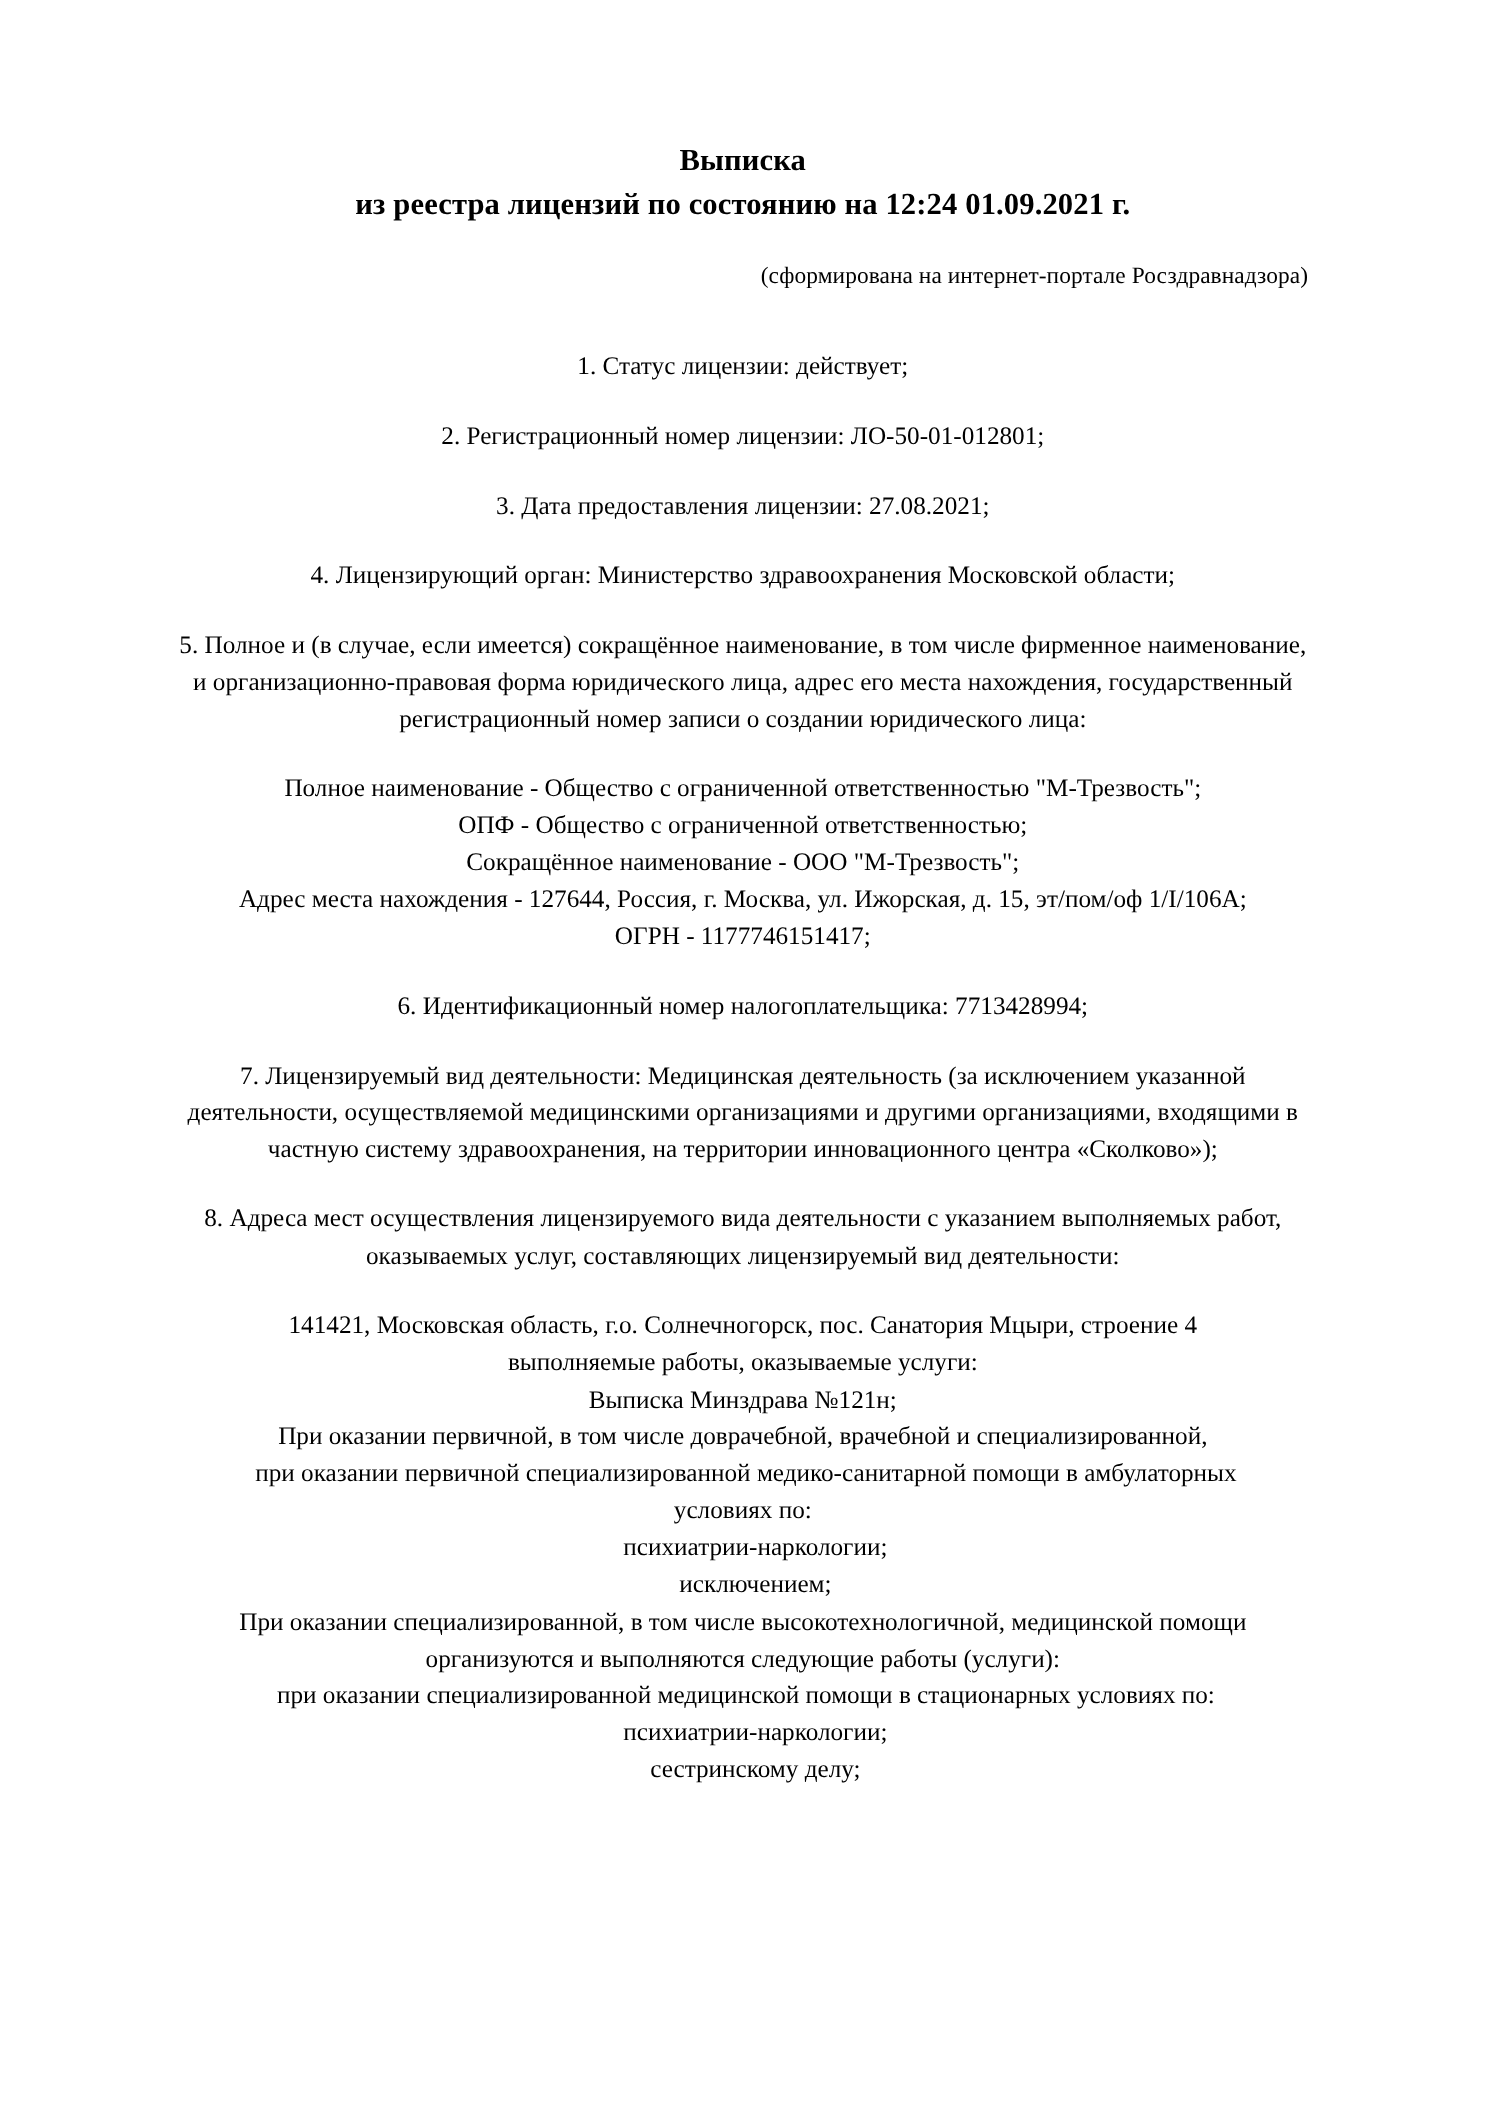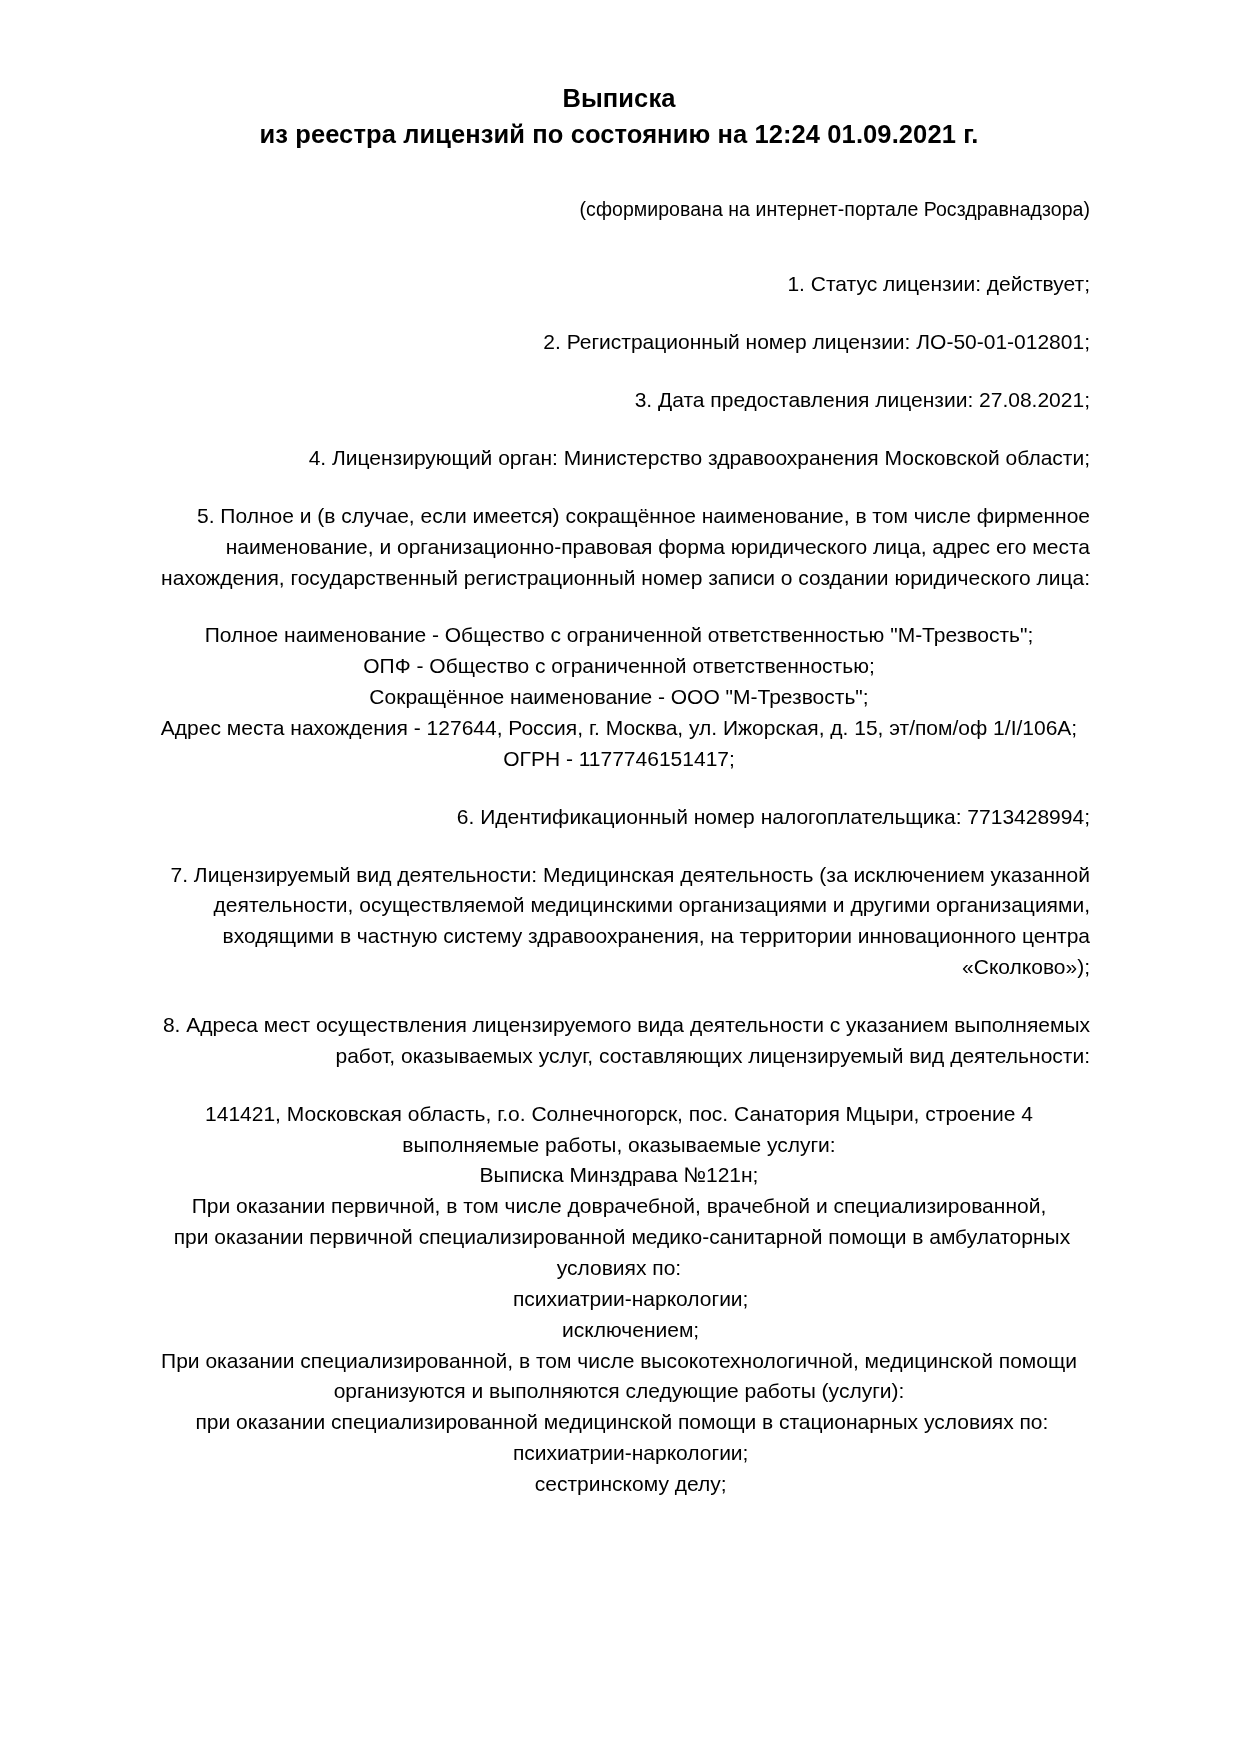--- a/index.html
+++ b/index.html
@@ -6,51 +6,51 @@
     margin: 0;
     padding: 0;
     background: #ffffff;
   }
   .page {
     width: 1240px;
     height: 1755px;
     box-sizing: border-box;
     background: #ffffff;
     position: relative;
-    font-family: Liberation Sans, sans-serif;
+    font-family: Liberation Serif, serif;
     color: #000000;
-    padding: 80px 150px 0 148px;
+    padding: 116px 150px 0 148px;
   }
   .title-block {
     text-align: center;
     font-weight: bold;
     font-size: 25.5px;
     line-height: 1.42;
     letter-spacing: 0.1px;
   }
   .title-line1 {
     display: block;
   }
   .title-line2 {
     display: block;
   }
   .portal-note {
     text-align: right;
     font-size: 19.5px;
-    margin-top: 46px;
+    margin-top: 32px;
     letter-spacing: 0.05px;
   }
   .body-block {
     margin-top: 48px;
     font-size: 21px;
     line-height: 1.47;
   }
   .para {
     margin: 0 0 27px 0;
-    text-align: right;
+    text-align: center;
   }
   .block-lines {
     margin: 0 0 27px 0;
     text-align: center;
   }
   .block-lines .ln {
     display: block;
     white-space: pre-wrap;
   }
 </style>

